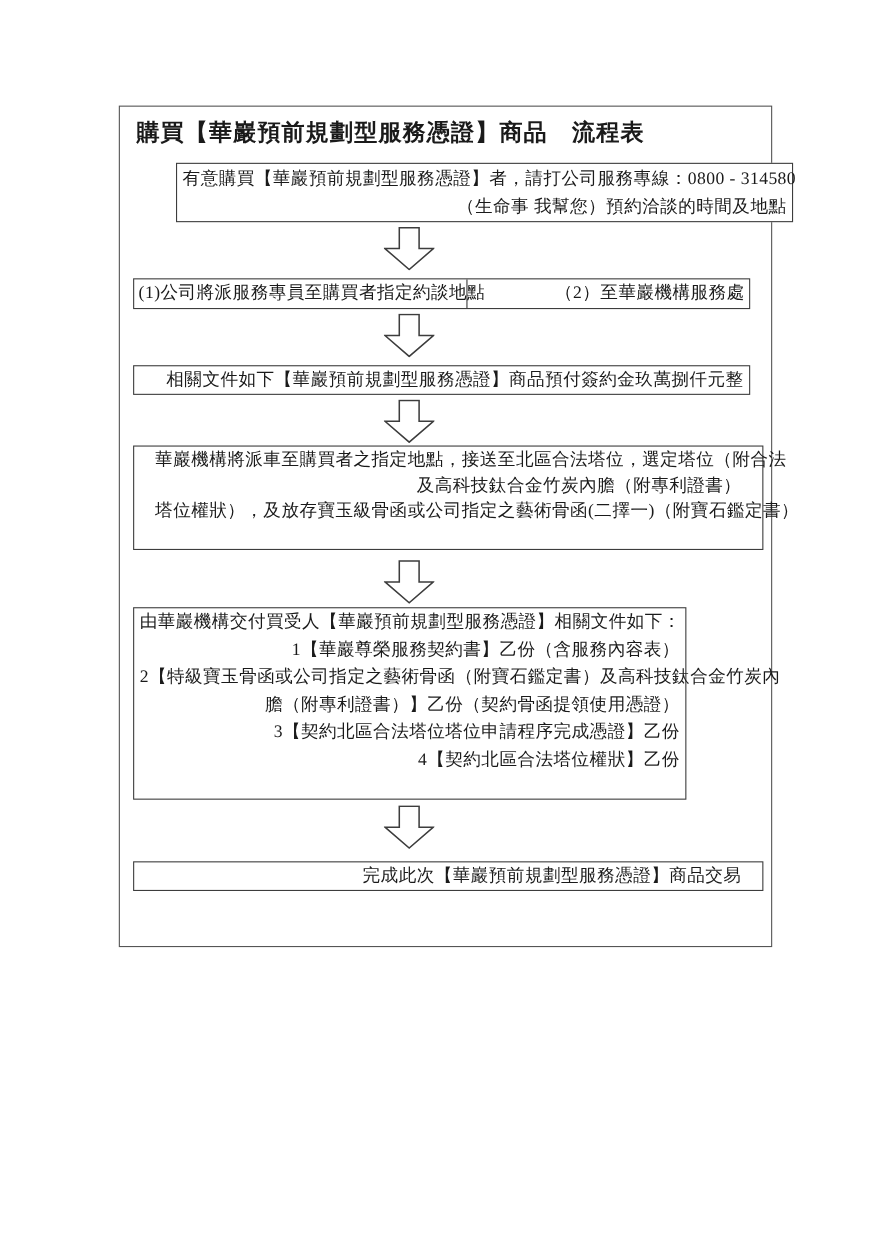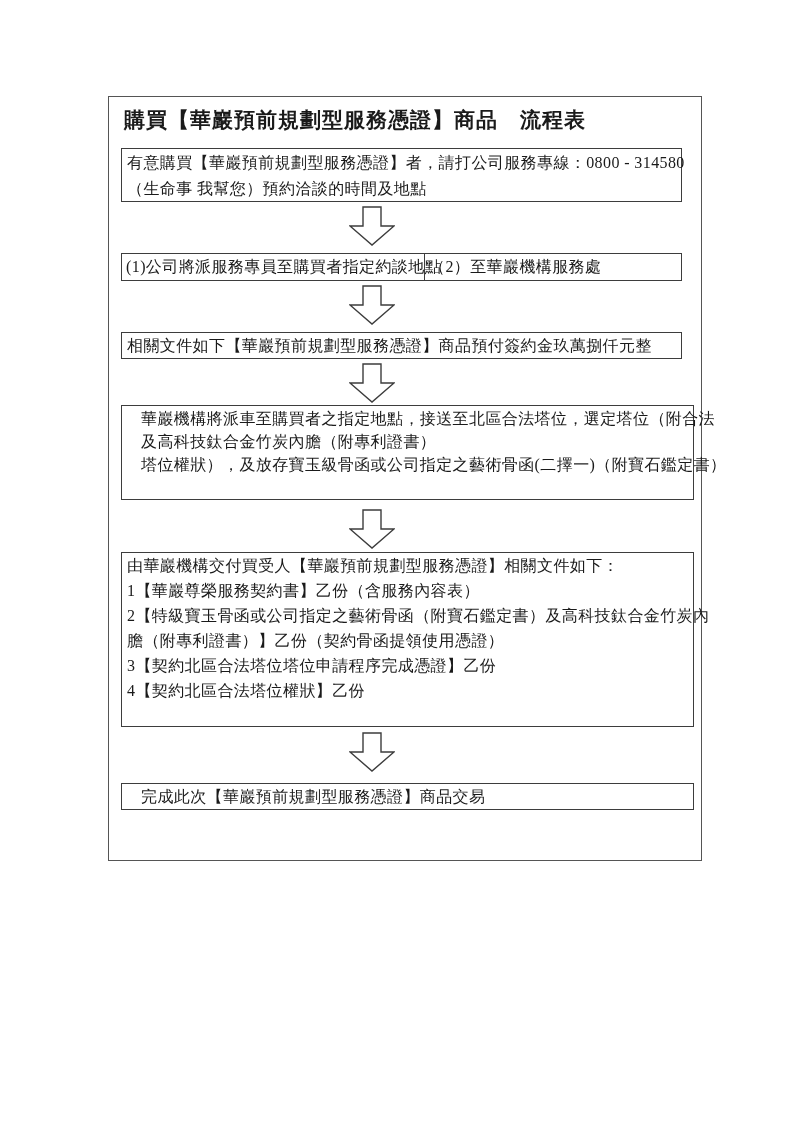--- a/index.html
+++ b/index.html
@@ -8,20 +8,21 @@
     background: #ffffff;
   }
   .page {
     position: relative;
     width: 800px;
     height: 1132px;
     background: #ffffff;
     font-family: "Liberation Serif", "DejaVu Serif", serif;
     color: #1a1a1a;
     overflow: hidden;
+    text-align: right;
   }
   .frame {
     position: absolute;
     left: 108px;
     top: 96px;
     width: 594px;
     height: 765px;
     border: 1px solid #555555;
     background: #ffffff;
     box-sizing: border-box;
@@ -41,31 +42,31 @@
     left: 12px;
     border: 1px solid #3d3d3d;
     box-sizing: border-box;
     background: #ffffff;
     font-size: 16px;
     letter-spacing: 0.4px;
   }
   .line, .cell {
     white-space: nowrap;
   }
-  .box1 { top: 51px;  width: 561px; height: 54px; padding: 1px 5px; }
+  .box1 { top: 51px;  width: 561px; height: 54px; padding: 1px 5px; margin-left: 39px; }
   .box1 .line { line-height: 26px; }
   .box2 { top: 156px; width: 561px; height: 28px; display: flex; }
   .box2 .cell { line-height: 26px; padding: 0 4px; }
   .box2 .cell1 { width: 303px; border-right: 1px solid #3d3d3d; box-sizing: border-box; }
   .box2 .cell2 { flex: 1; }
   .box3 { top: 235px; width: 561px; height: 27px; padding: 0 5px; }
   .box3 .line { line-height: 25px; }
   .box4 { top: 308px; width: 573px; height: 95px; padding: 1px 19px; }
   .box4 .line { line-height: 23px; }
-  .box5 { top: 455px; width: 573px; height: 175px; padding: 0 5px; }
+  .box5 { top: 455px; width: 503px; height: 175px; padding: 0 5px; }
   .box5 .line { line-height: 25px; }
   .box6 { top: 686px; width: 573px; height: 27px; padding: 0 19px; }
   .box6 .line { line-height: 25px; }
   .arrow {
     position: absolute;
     left: 240px;
     width: 46px;
     height: 40px;
   }
   .arrow polygon {

